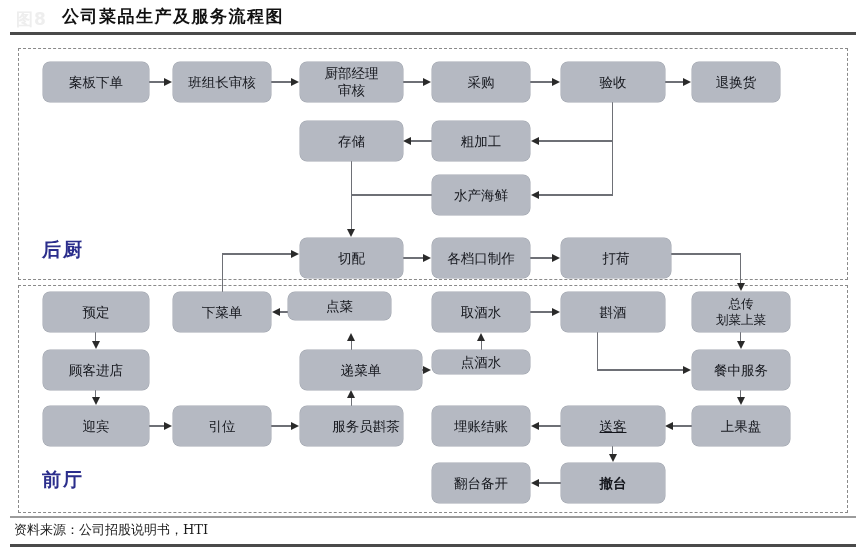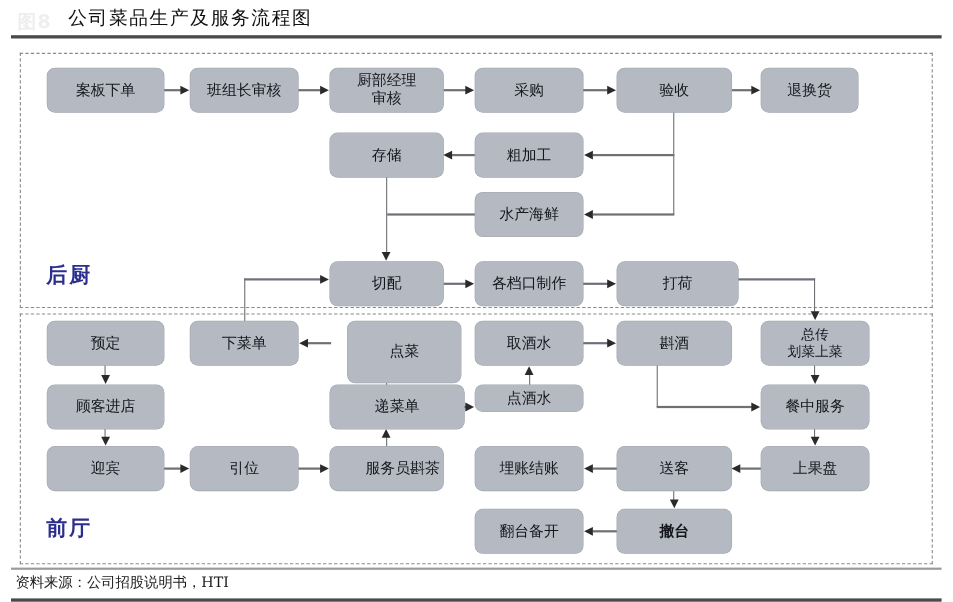--- a/index.html
+++ b/index.html
@@ -13,21 +13,21 @@
   #stage{position:relative;width:866px;height:547px;}
 
   
   .fig-watermark{
     position:absolute;left:16px;top:8px;
     font-size:17px;color:#eeeeee;letter-spacing:1px;
     font-weight:bold;
   }
   .title{
     position:absolute;left:62px;top:5px;
-    font-size:17px;font-weight:normal;color:#111111;
+    font-size:17px;font-weight:bold;color:#111111;
     letter-spacing:1.5px;
     font-family:"DejaVu Serif","Liberation Serif",serif;
   }
   .title-rule{
     position:absolute;left:10px;top:32px;width:846px;height:3px;
     background:#4a4a4a;
   }
 
   
   .src-rule-top{
@@ -209,36 +209,36 @@
   <div class="node" style="left:300px;top:121px;width:103px;height:40px;">存储</div>
   <div class="node" style="left:432px;top:121px;width:98px;height:40px;">粗加工</div>
   <div class="node" style="left:432px;top:175px;width:98px;height:40px;">水产海鲜</div>
 
   <div class="node" style="left:300px;top:238px;width:103px;height:40px;">切配</div>
   <div class="node" style="left:432px;top:238px;width:98px;height:40px;">各档口制作</div>
   <div class="node" style="left:561px;top:238px;width:110px;height:40px;">打荷</div>
 
   <div class="node" style="left:43px;top:292px;width:106px;height:40px;">预定</div>
   <div class="node" style="left:173px;top:292px;width:98px;height:40px;">下菜单</div>
-  <div class="node" style="left:316px;top:292px;width:103px;height:56px;">点菜</div>
+  <div class="node" style="left:288px;top:292px;width:103px;height:28px;">点菜</div>
   <div class="node" style="left:432px;top:292px;width:98px;height:40px;">取酒水</div>
   <div class="node" style="left:561px;top:292px;width:104px;height:40px;">斟酒</div>
   <div class="node" style="left:43px;top:350px;width:106px;height:40px;">顾客进店</div>
 
   <div class="node" style="left:692px;top:292px;width:98px;height:40px;font-size:12.5px;">总传
 划菜上菜</div>
   <div class="node" style="left:300px;top:350px;width:122px;height:40px;">递菜单</div>
   <div class="node" style="left:432px;top:350px;width:98px;height:24px;">点酒水</div>
   <div class="node" style="left:692px;top:350px;width:98px;height:40px;">餐中服务</div>
 
   <div class="node" style="left:43px;top:406px;width:106px;height:40px;">迎宾</div>
   <div class="node" style="left:173px;top:406px;width:98px;height:40px;">引位</div>
   <div class="node" style="left:300px;top:406px;width:103px;height:40px;padding-left:29px;">服务员斟茶</div>
   <div class="node" style="left:432px;top:406px;width:98px;height:40px;">埋账结账</div>
-  <div class="node" style="left:561px;top:406px;width:104px;height:40px;">送客</div>
+  <div class="node" style="left:561px;top:406px;width:104px;height:40px;text-decoration:underline;">送客</div>
   <div class="node" style="left:692px;top:406px;width:98px;height:40px;">上果盘</div>
 
   <div class="node" style="left:432px;top:463px;width:98px;height:40px;">翻台备开</div>
   <div class="node" style="left:561px;top:463px;width:104px;height:40px;font-weight:bold;">撤台</div>
 
   <div class="src-rule-top"></div>
   <div class="source">资料来源：公司招股说明书，HTI</div>
   <div class="src-rule-bot"></div>
 
 </div>

